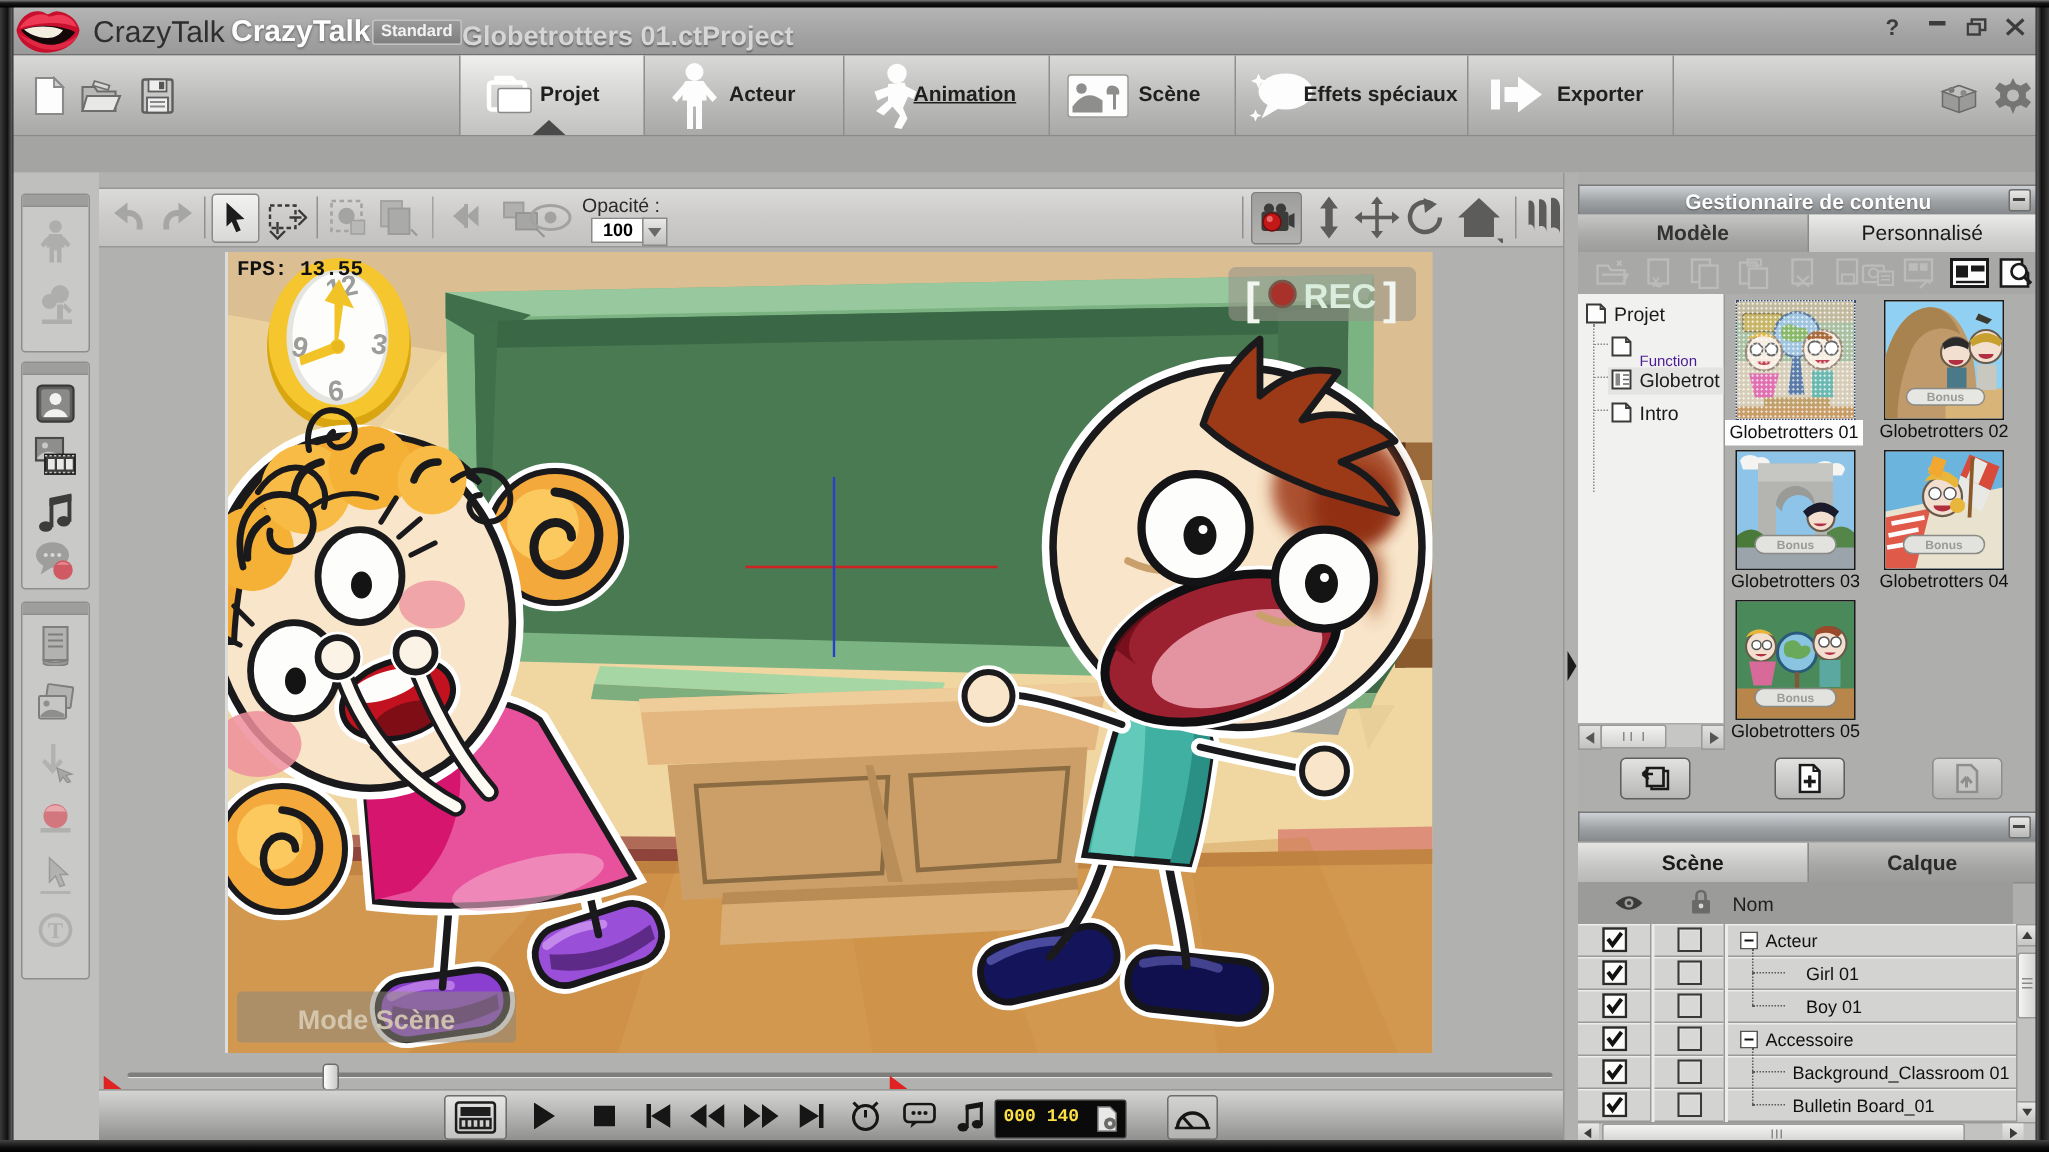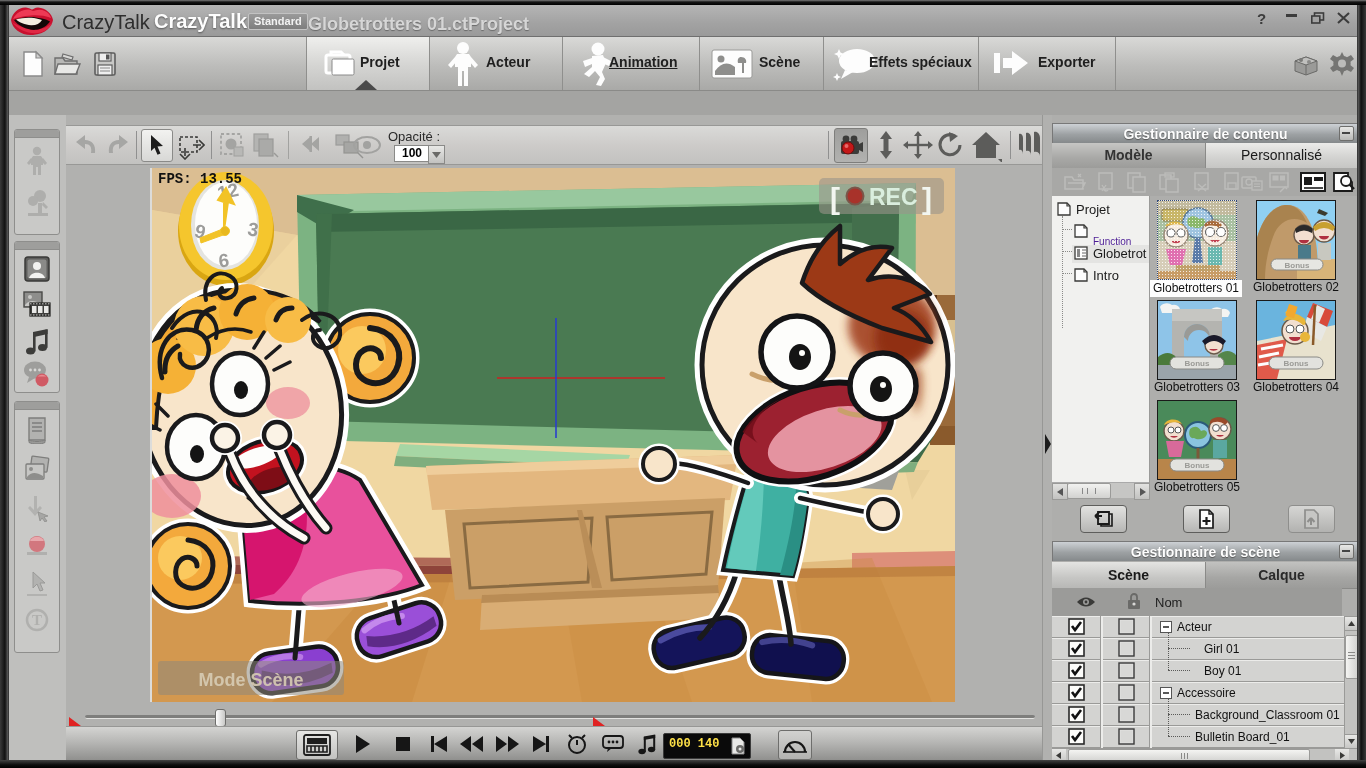--- a/index.html
+++ b/index.html
@@ -903,21 +903,20 @@
   </div>
   <div class="abs" style="left:236px;top:390px;width:45px;height:26px;background:linear-gradient(#d6d6d4,#b2b2b0);border:1px solid #8e8e8c;border-radius:4px;">
     <svg class="abs" style="left:13px;top:3px;" width="20" height="20" viewBox="0 0 20 20">
           <path d="M3,1 L12,1 L16,5 L16,19 L3,19 Z" fill="#c6c6c4" stroke="#8e8e8c" stroke-width="1.7"></path>
           <path d="M9,16 L9,9 M9,9 l-3.5,4 M9,9 l3.5,4" stroke="#8e8e8c" stroke-width="2"></path>
         </svg>
   </div>
 
   <div class="abs" id="scenemgr" style="left:0px;top:426px;width:305px;height:219px;">
     <div class="abs" style="left:0px;top:0px;width:305px;height:19px;background:linear-gradient(#cdd1d5,#9da1a3 55%,#85898b);border:1px solid #787878;border-bottom:0;">
-      <div class="abs" style="left:0;top:2px;width:100%;text-align:center;font-size:14px;font-weight:bold;color:#fdfdfd;text-shadow:0 1px 1px #555;">Gestionnaire de scène</div>
       <div class="abs" style="left:286px;top:2px;width:13px;height:13px;background:linear-gradient(#e8e8e6,#b8b8b6);border:1px solid #6e6e6c;border-radius:2px;">
         <div class="abs" style="left:2px;top:5px;width:8px;height:2px;background:#444;"></div>
       </div>
     </div>
     <div class="abs" style="left:0px;top:21px;width:153px;height:26px;background:linear-gradient(#e4e4e2,#c6c6c4 60%,#b8b8b6);border-right:1px solid #8a8a88;">
       <div class="abs" style="left:0;top:5px;width:100%;text-align:center;font-size:14px;font-weight:bold;color:#1a1a1a;">Scène</div>
     </div>
     <div class="abs" style="left:154px;top:21px;width:151px;height:26px;background:linear-gradient(#c2c2c0,#a6a6a4 60%,#9c9c9a);border-bottom:1px solid #8a8a88;">
       <div class="abs" style="left:0;top:5px;width:100%;text-align:center;font-size:14px;font-weight:bold;color:#2a2a2a;">Calque</div>
     </div>

